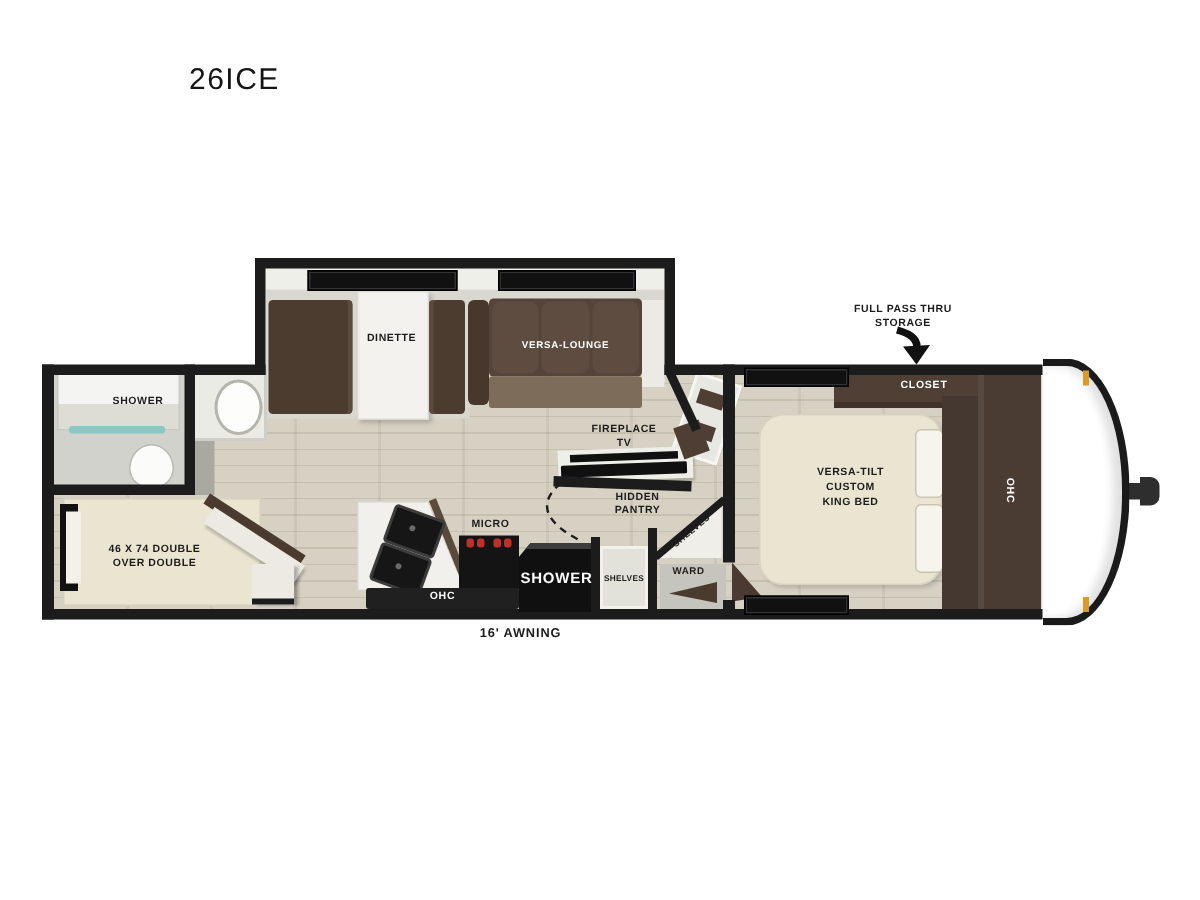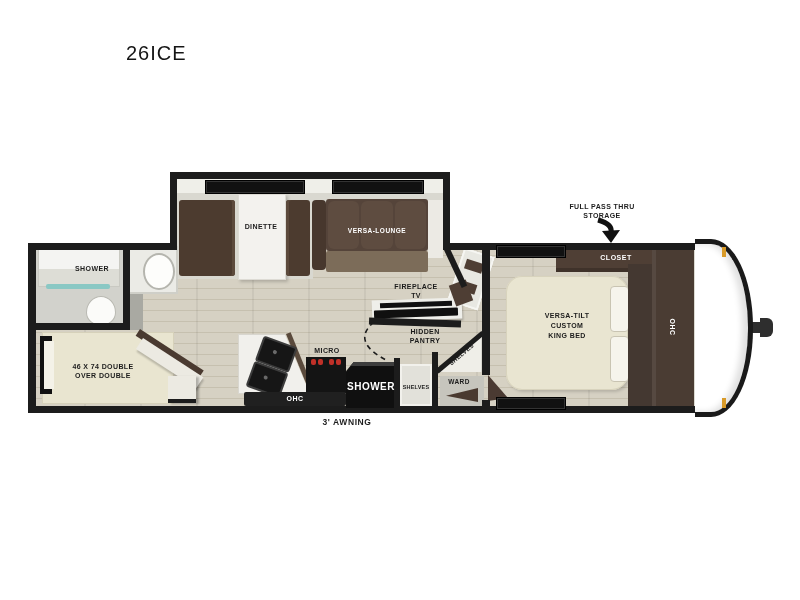--- a/index.html
+++ b/index.html
@@ -188,21 +188,21 @@
               border:5px solid #1a1a1a;border-left:none;box-sizing:border-box;
               border-radius:0 42px 42px 0/0 88px 88px 0;z-index:22;
               box-shadow:inset -6px 0 6px rgba(0,0,0,.12);"></div>
   <div class="furn" style="left:722px;top:247px;width:4px;height:10px;background:#d89a28;z-index:23;"></div>
   <div class="furn" style="left:722px;top:398px;width:4px;height:10px;background:#d89a28;z-index:23;"></div>
 
   <div class="lbl" style="left:602px;top:212px;">
     <span style="display:block;">FULL PASS THRU</span>
     <span style="display:block;">STORAGE</span>
   </div>
-  <div class="lbl" style="left:347px;top:422px;font-size:8.5px;letter-spacing:.6px;">3' AWNING</div>
+  <div class="lbl" style="left:347px;top:422px;font-size:8.5px;letter-spacing:.6px;">16' AWNING</div>
 
   <svg class="overlay" width="800" height="600">
     <path d="M 374,322 Q 350,342 388,361" fill="none" stroke="#1c1c1c" stroke-width="1.6" stroke-dasharray="5,4"></path>
     <path d="M 598,220 Q 613,224 611,233" fill="none" stroke="#111" stroke-width="5"></path>
     <polygon points="602,231 620,230 611,243" fill="#111"></polygon>
   </svg>
 
 </div>
 
 </body></html>

